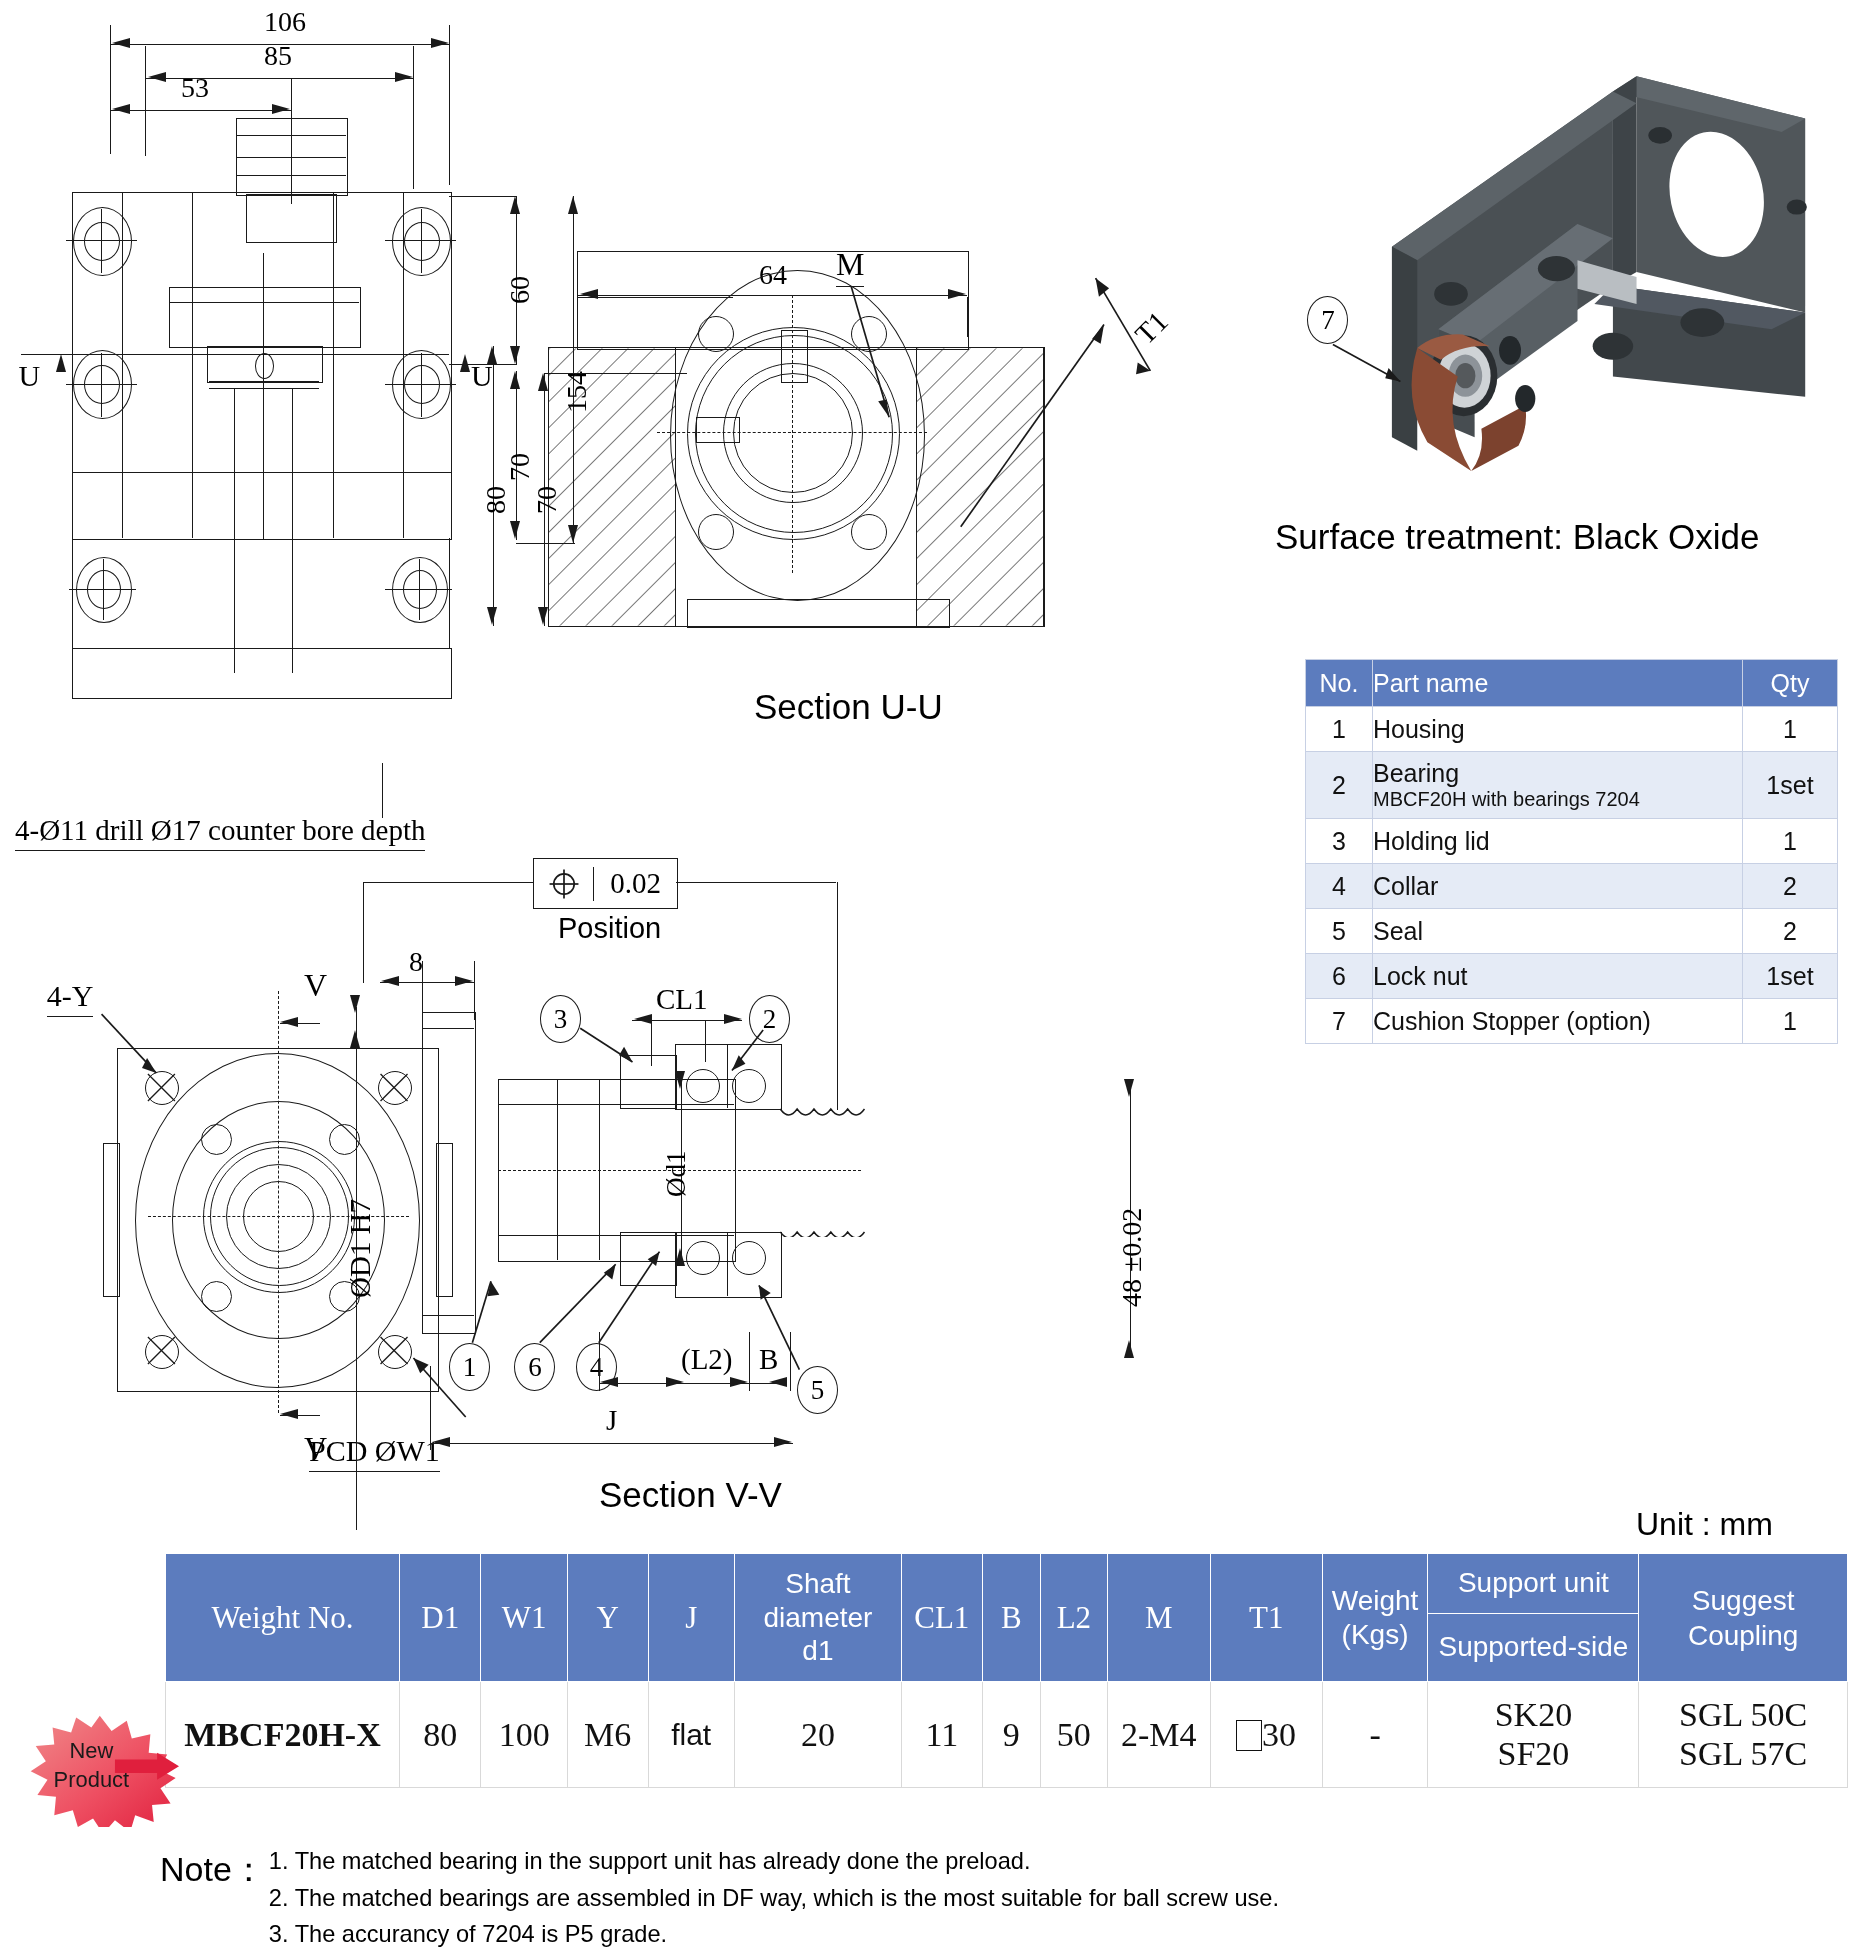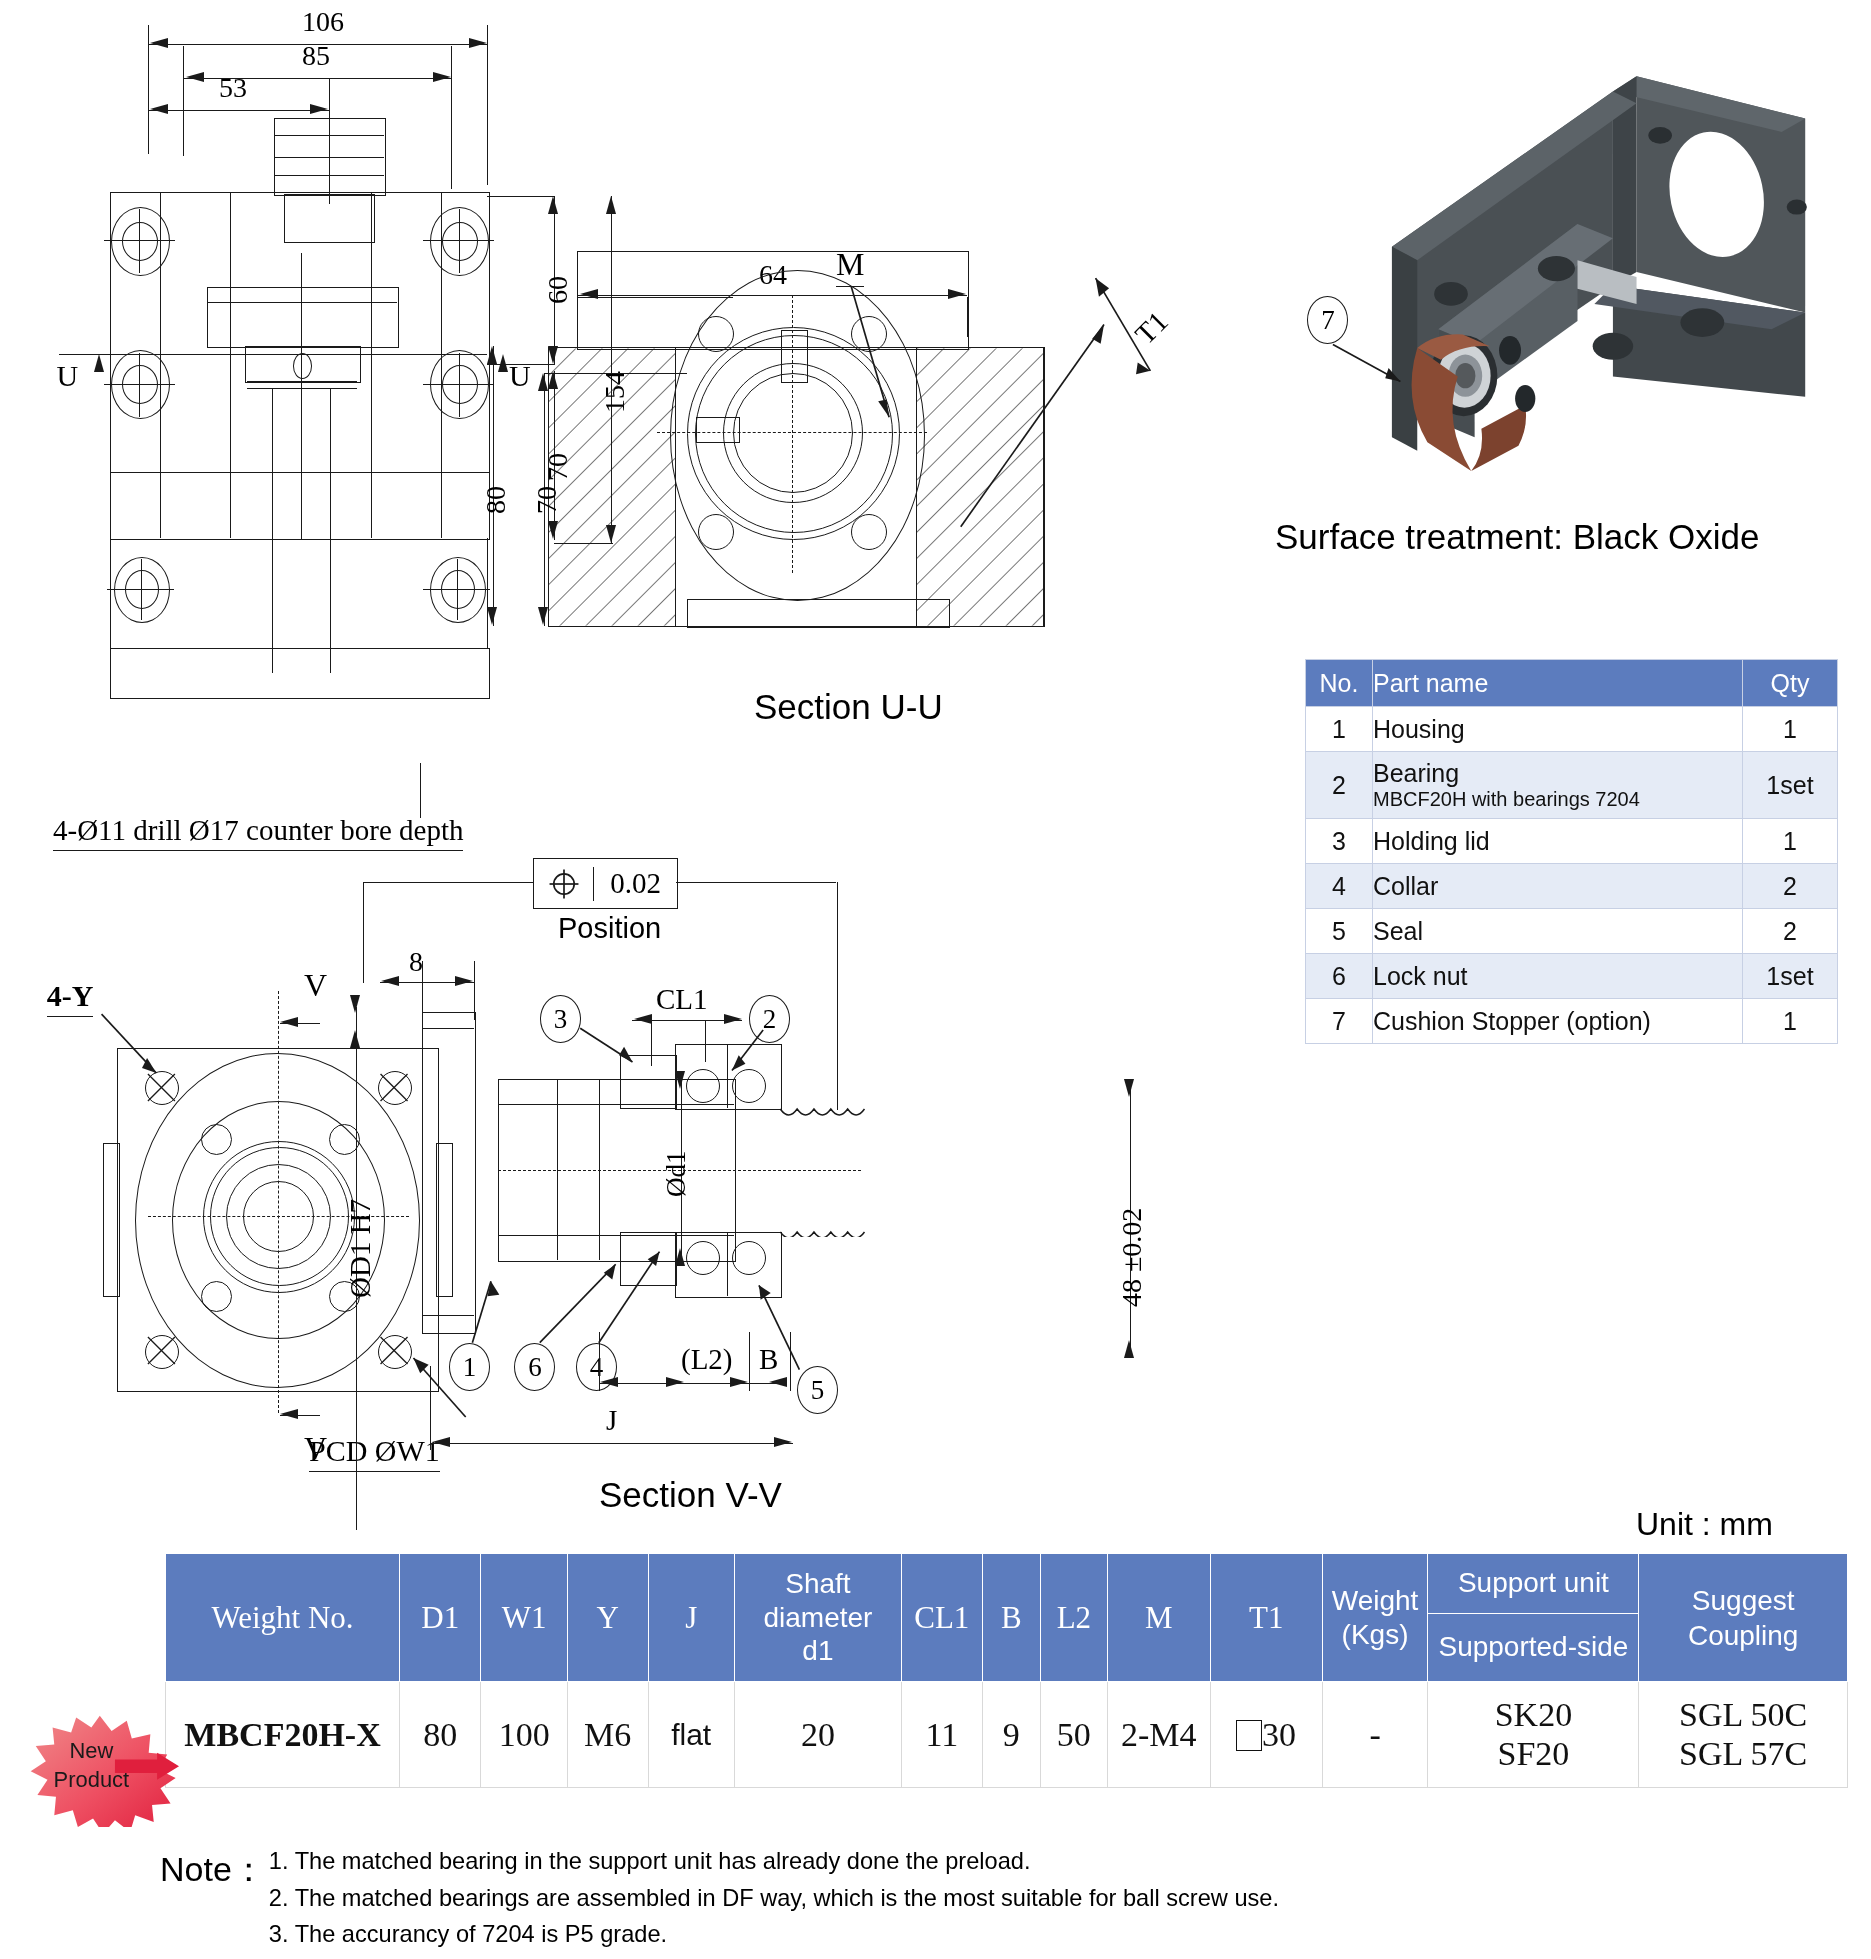--- a/index.html
+++ b/index.html
@@ -60,21 +60,21 @@
 
   .surface-txt{position:absolute;font-family:"Liberation Sans",sans-serif;font-size:35px;}
   .unit-txt{position:absolute;font-family:"Liberation Sans",sans-serif;font-size:32px;}
   .sect-cap{position:absolute;font-family:Liberation Sans, sans-serif;font-size:35px;}
   .hatch{position:absolute;overflow:hidden;}
   .ul{border-bottom:1.7px solid #1a1a1a;}
 </style>
 </head>
 <body>
 
-<div class="abs" style="left:0;top:0;width:607px;height:852px;margin-left:38px;">
+<div class="abs" style="left:0;top:0;width:607px;height:852px;">
 
   <div class="ln vl" style="left:110px;top:25px;height:122px;"></div>
   <div class="ln vl" style="left:449px;top:25px;height:160px;"></div>
   <div class="ln hl" style="left:110px;top:44px;width:340px;"></div>
   <div class="arrowL abs" style="left:112px;top:38px;"></div>
   <div class="arrowR abs" style="left:431px;top:38px;"></div>
   <div class="dim-txt" style="left:264px;top:8.4px;">106</div>
 
   <div class="ln vl" style="left:145px;top:46px;height:110px;"></div>
   <div class="ln vl" style="left:413px;top:46px;height:143px;"></div>
@@ -248,21 +248,21 @@
   <div class="arrowD abs" style="left:-52px;top:371px;"></div>
   <div class="dim-txt rot" style="left:-57px;top:278px;">70</div>
   <div class="ln hl" style="left:-46px;top:137px;width:143px;"></div>
 
   <div class="sect-cap" style="left:164px;top:451px;">Section U-U</div>
 </div>
 
 <div class="abs" style="left:51px;top:945px;width:472px;height:472px;">
 
   <div class="abs ul" style="left:-4.2px;top:34px;padding-bottom:2.5px;">
-    <span class="serif" style="font-size:30px;font-weight:bold;">4-Y</span>
+    <span class="serif" style="font-size:30px;">4-Y</span>
   </div>
   <svg class="abs" style="left:0;top:0;width:472px;height:472px;overflow:visible;" viewBox="0 0 560 560" width="472" height="472">
     <line x1="60" y1="82" x2="125" y2="152" stroke="#1a1a1a" stroke-width="2"></line>
     <polygon points="125,152 108,146 114,134" fill="#1a1a1a"></polygon>
     <line x1="430" y1="490" x2="492" y2="560" stroke="#1a1a1a" stroke-width="2"></line>
     <polygon points="430,490 438,508 448,498" fill="#1a1a1a"></polygon>
   </svg>
 
   <div class="rect" style="left:66px;top:103px;width:320px;height:342px;"></div>
   <div class="rect" style="left:52px;top:198px;width:15px;height:152px;"></div>

